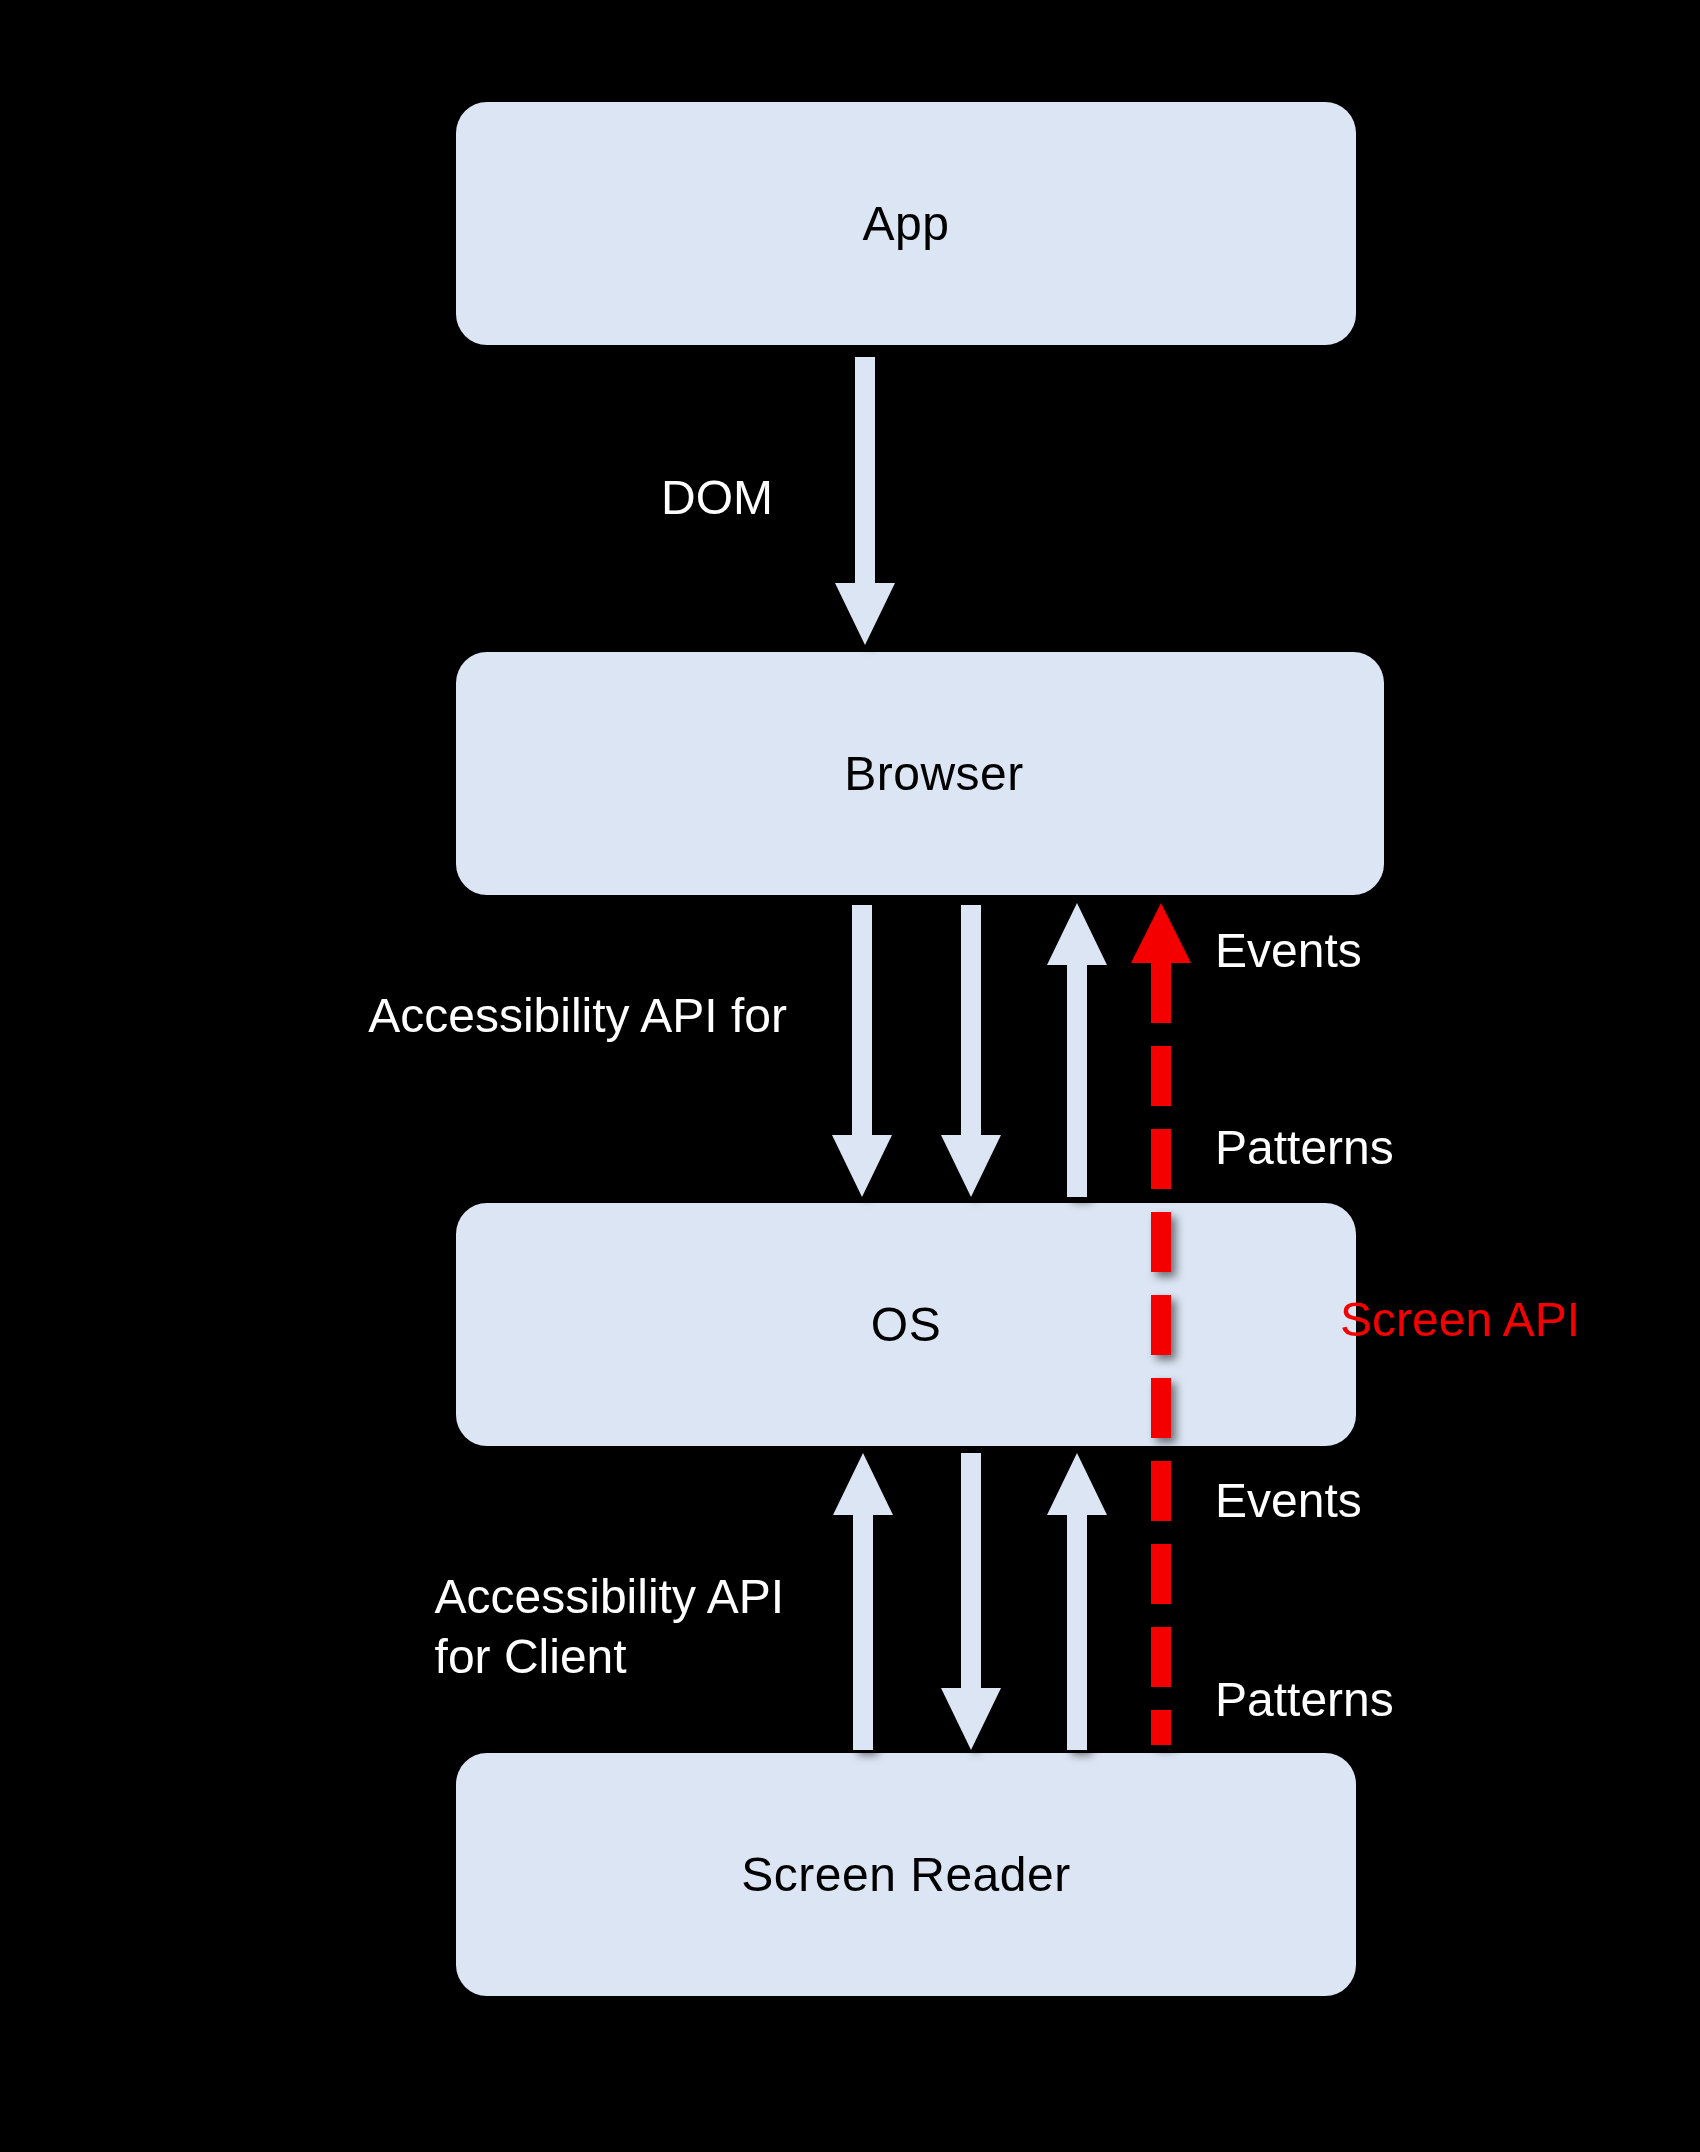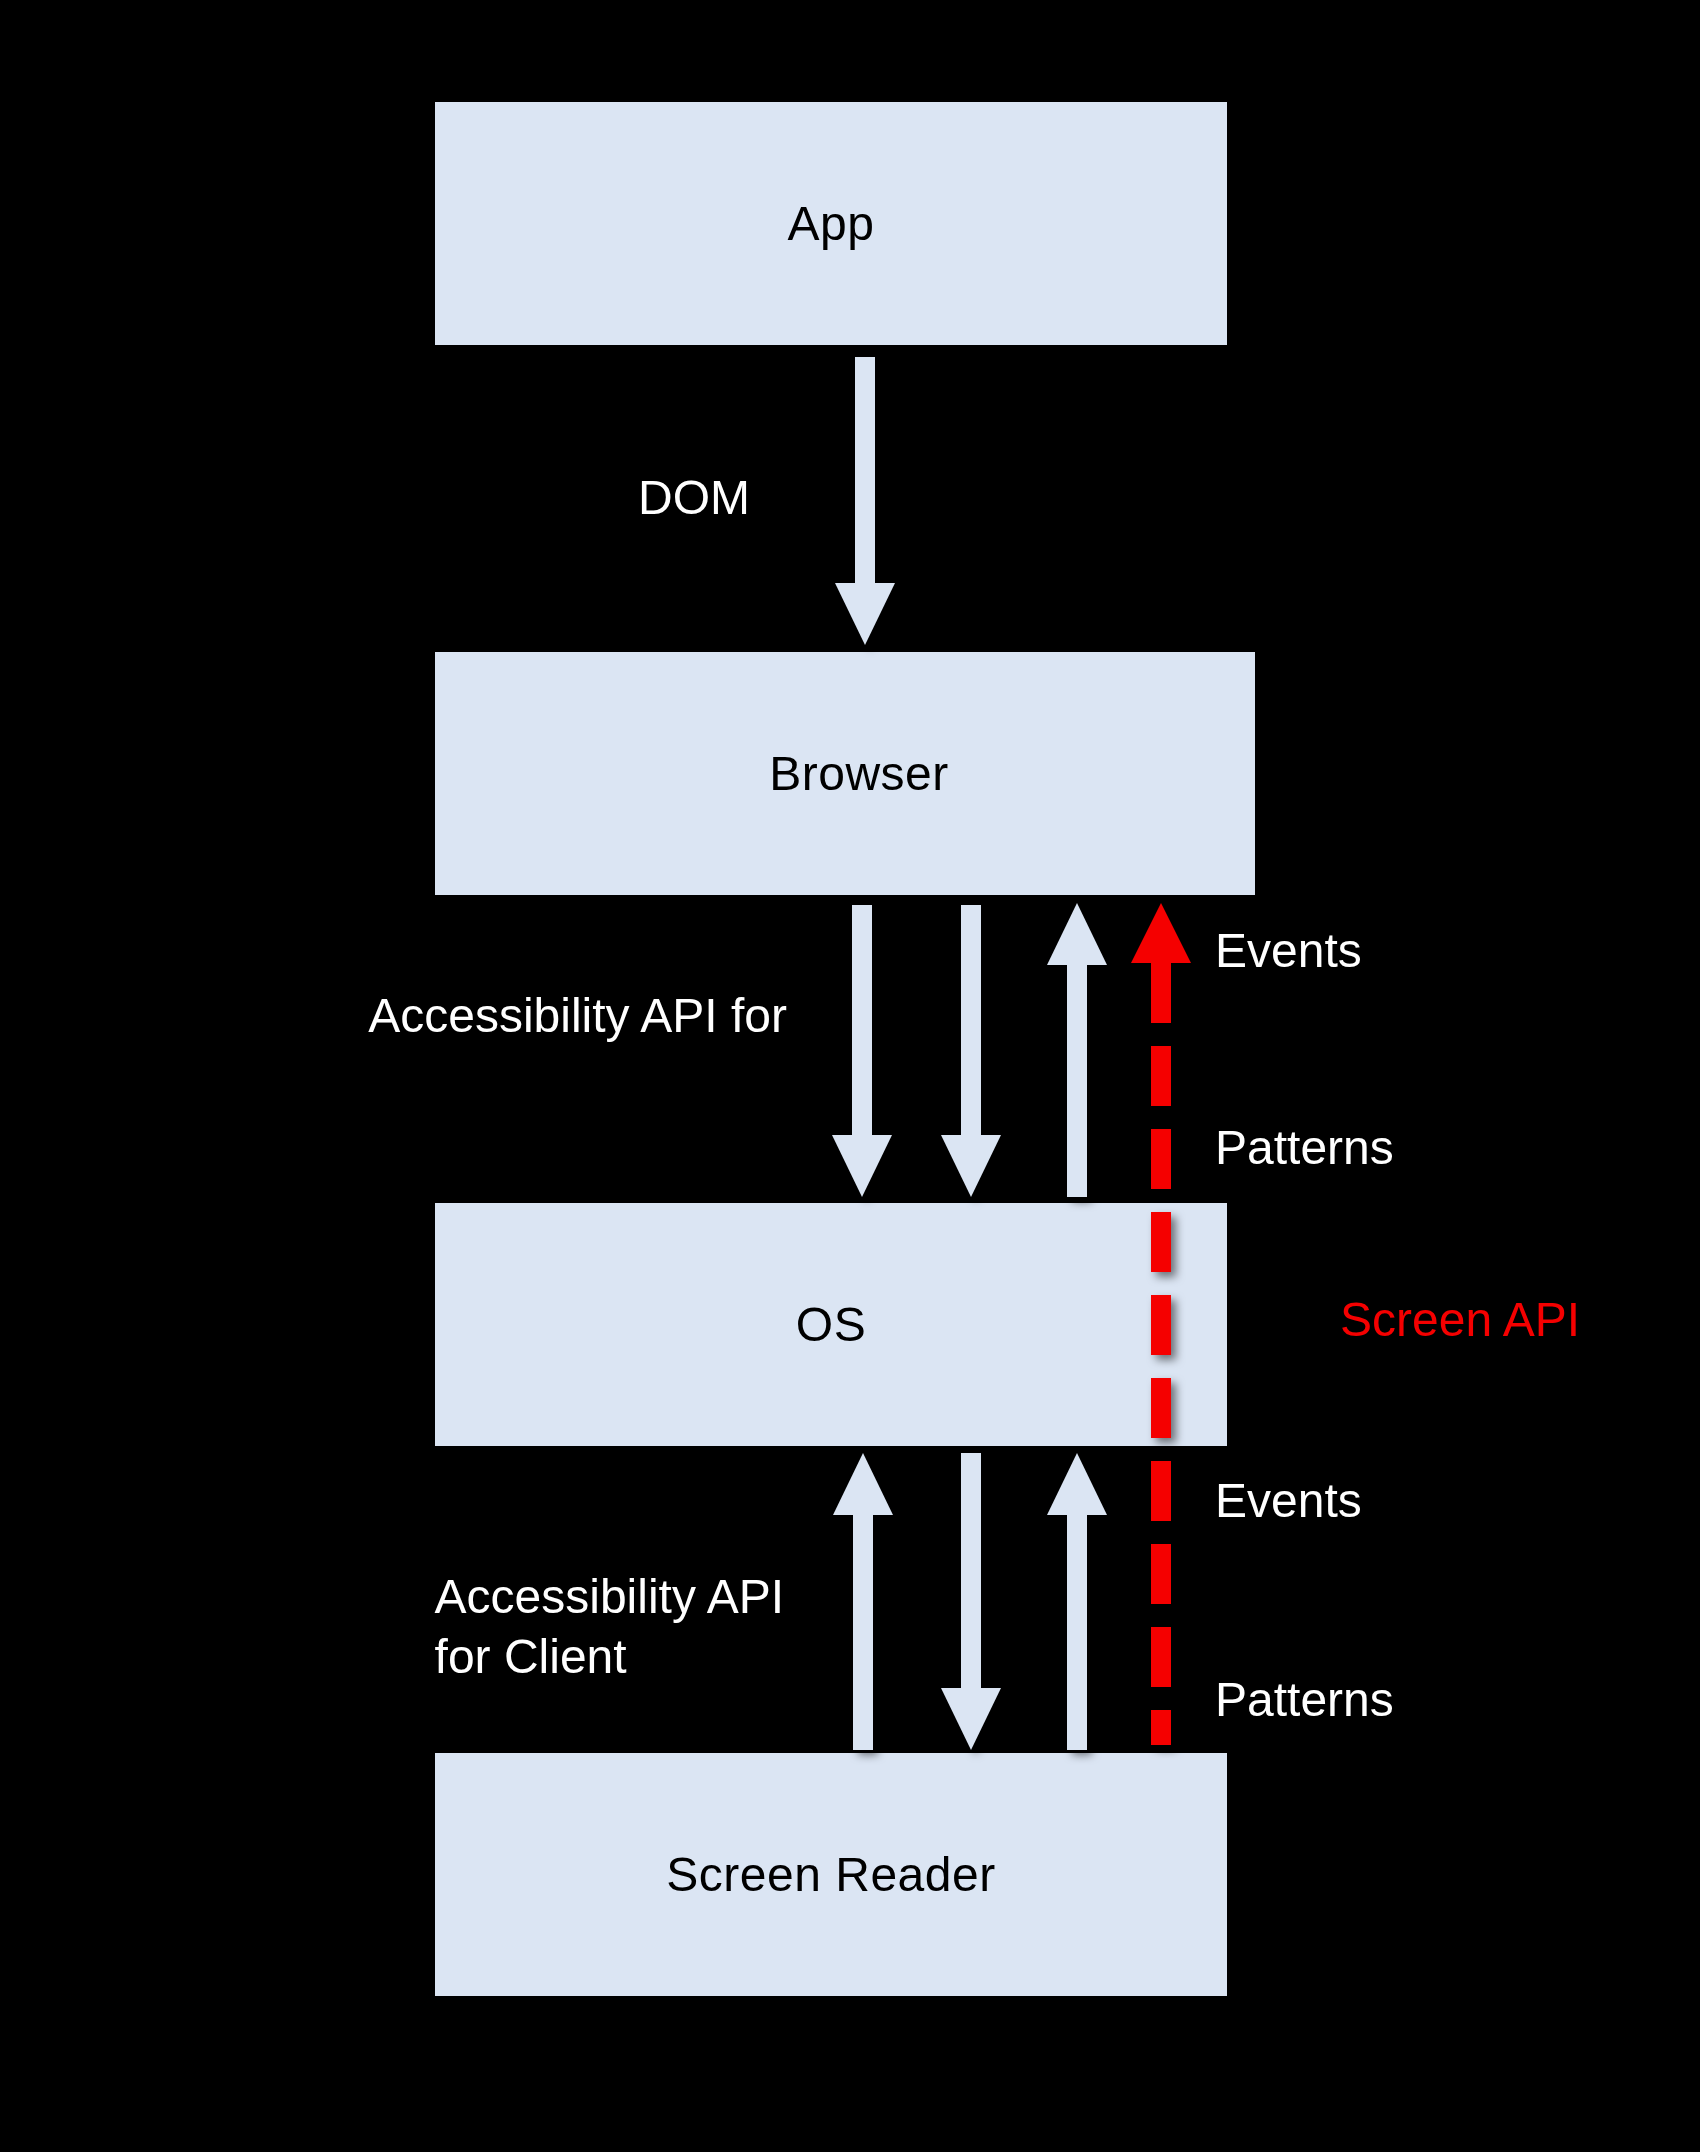--- a/index.html
+++ b/index.html
@@ -5,24 +5,25 @@
   html,body{margin:0;padding:0;background:#000;}
   .canvas{
     position:relative;
     width:1700px;height:2152px;
     background:var(--bg,#000);
     overflow:hidden;
     font-family:"Liberation Sans","DejaVu Sans",sans-serif;
   }
   
   .box{
-    position:absolute;left:435px;width:792px;height:243px;
+    position:absolute;left:456px;width:900px;height:243px;
     background:var(--box-fill,#DBE5F3);
     display:flex;align-items:center;justify-content:center;
     z-index:1;
+    border-radius:31px;
   }
   .box span{font-size:48px;color:var(--box-text,#000);letter-spacing:0.5px;}
   .box.app{top:102px;}
   .box.browser{top:652px;padding-left:28px;}
   .box.os{top:1203px;}
   .box.screen-reader{top:1753px;}
 
   
   .arrow{position:absolute;width:60px;z-index:2;filter:drop-shadow(5px 5px 4px rgba(0,0,0,0.5));}
   .arrow .shaft{position:absolute;left:20px;width:20px;background:var(--box-fill,#DBE5F3);}
@@ -55,21 +56,21 @@
   .a-c-up1 .shaft,.a-c-up2 .shaft{height:235px;}
 
   
   .lbl{
     position:absolute;z-index:4;
     color:var(--label-text,#fff);
     font-size:48px;line-height:60px;white-space:nowrap;
   }
   .lbl.red{color:var(--red,#F50000);}
   .lbl.right{text-align:left;}
-  .lbl-dom{right:950px;top:468px;}
+  .lbl-dom{right:927px;top:468px;}
   .lbl-provider{right:913px;top:986px;}
   .lbl-events-top{left:1215px;top:921px;}
   .lbl-patterns-top{left:1215px;top:1118px;}
   .lbl-browser-api{left:1340px;top:1290px;}
   .lbl-client{right:916px;top:1533px;margin-top:34px;}
   .lbl-events-bottom{left:1215px;top:1471px;}
   .lbl-patterns-bottom{left:1215px;top:1670px;}
 </style>
 </head>
 <body>

